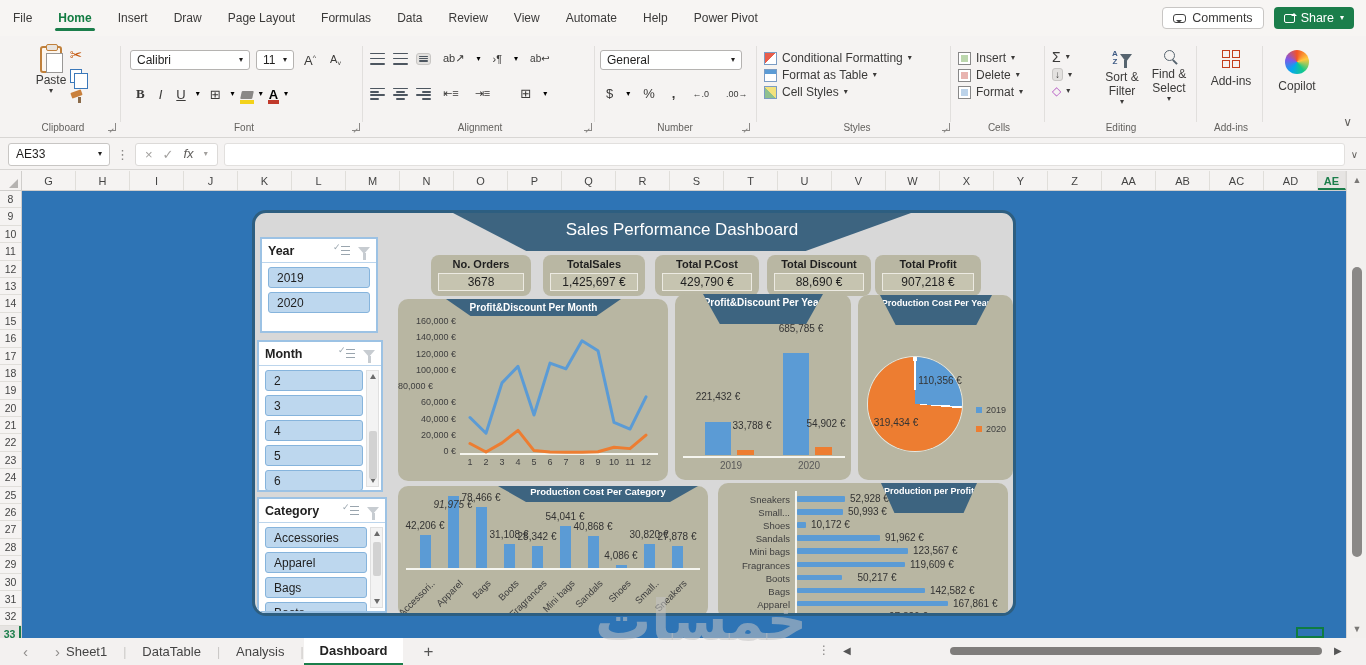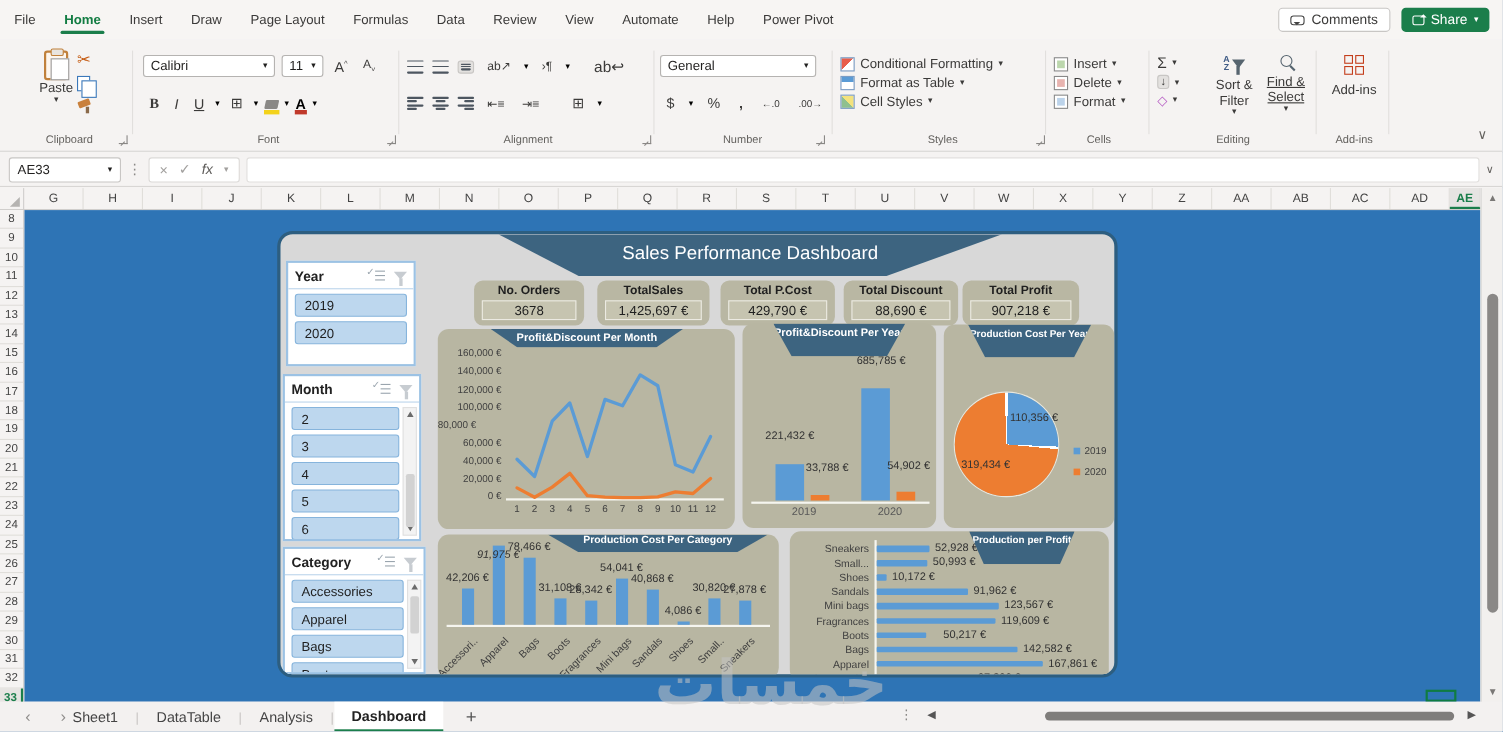--- a/index.html
+++ b/index.html
@@ -244,21 +244,21 @@
           </span>
         <span class="ico-lines sel-box" style="padding:2px;">
             <i></i>
             <i></i>
             <i></i>
           </span>
         <span class="fbtn" style="font-size:11px;"><span>ab↗</span></span>
           <span class="dd">▾</span>
         <span class="fbtn" style="font-size:11px;">›<span>¶</span></span>
           <span class="dd">▾</span>
-        <span class="fbtn" style="font-size:14px;margin-left:10px;"><span>ab</span>↩</span>
+        <span class="fbtn" style="font-size:10px;margin-left:0;"><span>ab</span>↩</span>
       </div>
       <div class="row2" style="left:4px;gap:8px;">
         <span class="ico-lines al-l">
             <i></i>
             <i></i>
             <i></i>
             <i></i>
           </span>
         <span class="ico-lines al-c">
             <i></i>
@@ -368,41 +368,47 @@
               <span>A</span>
               <span>Z</span>
             </span>
             <span class="funnel"></span>
           </span>
         <span style="margin-top:4px;">Sort &amp; Filter</span>
           <span class="dd">▾</span>
       </div>
       <div class="big2" style="left:99px;top:8px;width:44px;">
         <span class="magnifier"></span>
-        <span style="margin-top:6px;text-decoration:underline;">Find &amp; Select</span>
+        <span style="margin-top:6px;">Find &amp; Select</span>
           <span class="dd">▾</span>
       </div>
       <div class="glabel">Editing</div>
     </div>
     <div class="gsep" style="left:1196px;"></div>
 
     <div class="rgroup" style="left:1202px;width:58px;">
       <div class="big2" style="left:4px;top:8px;width:50px;">
         <span class="addins-ico">
             <i></i>
             <i></i>
             <i></i>
             <i></i>
           </span>
         <span style="margin-top:6px;">Add-ins</span>
       </div>
       <div class="glabel">Add-ins</div>
     </div>
     <div class="gsep" style="left:1262px;"></div>
 
+    <div class="rgroup" style="left:1266px;width:62px;">
+      <div class="big2" style="left:4px;top:8px;width:54px;">
+        <span class="copilot-ico"></span>
+        <span style="margin-top:5px;">Copilot</span>
+      </div>
+    </div>
 
     <div class="collapse-chev">∨</div>
   </div>
 
   <div class="fbar">
     <div class="namebox">
       <span>AE33</span>
         <span class="dd">▾</span>
     </div>
     <span class="vdots">⋮</span>

